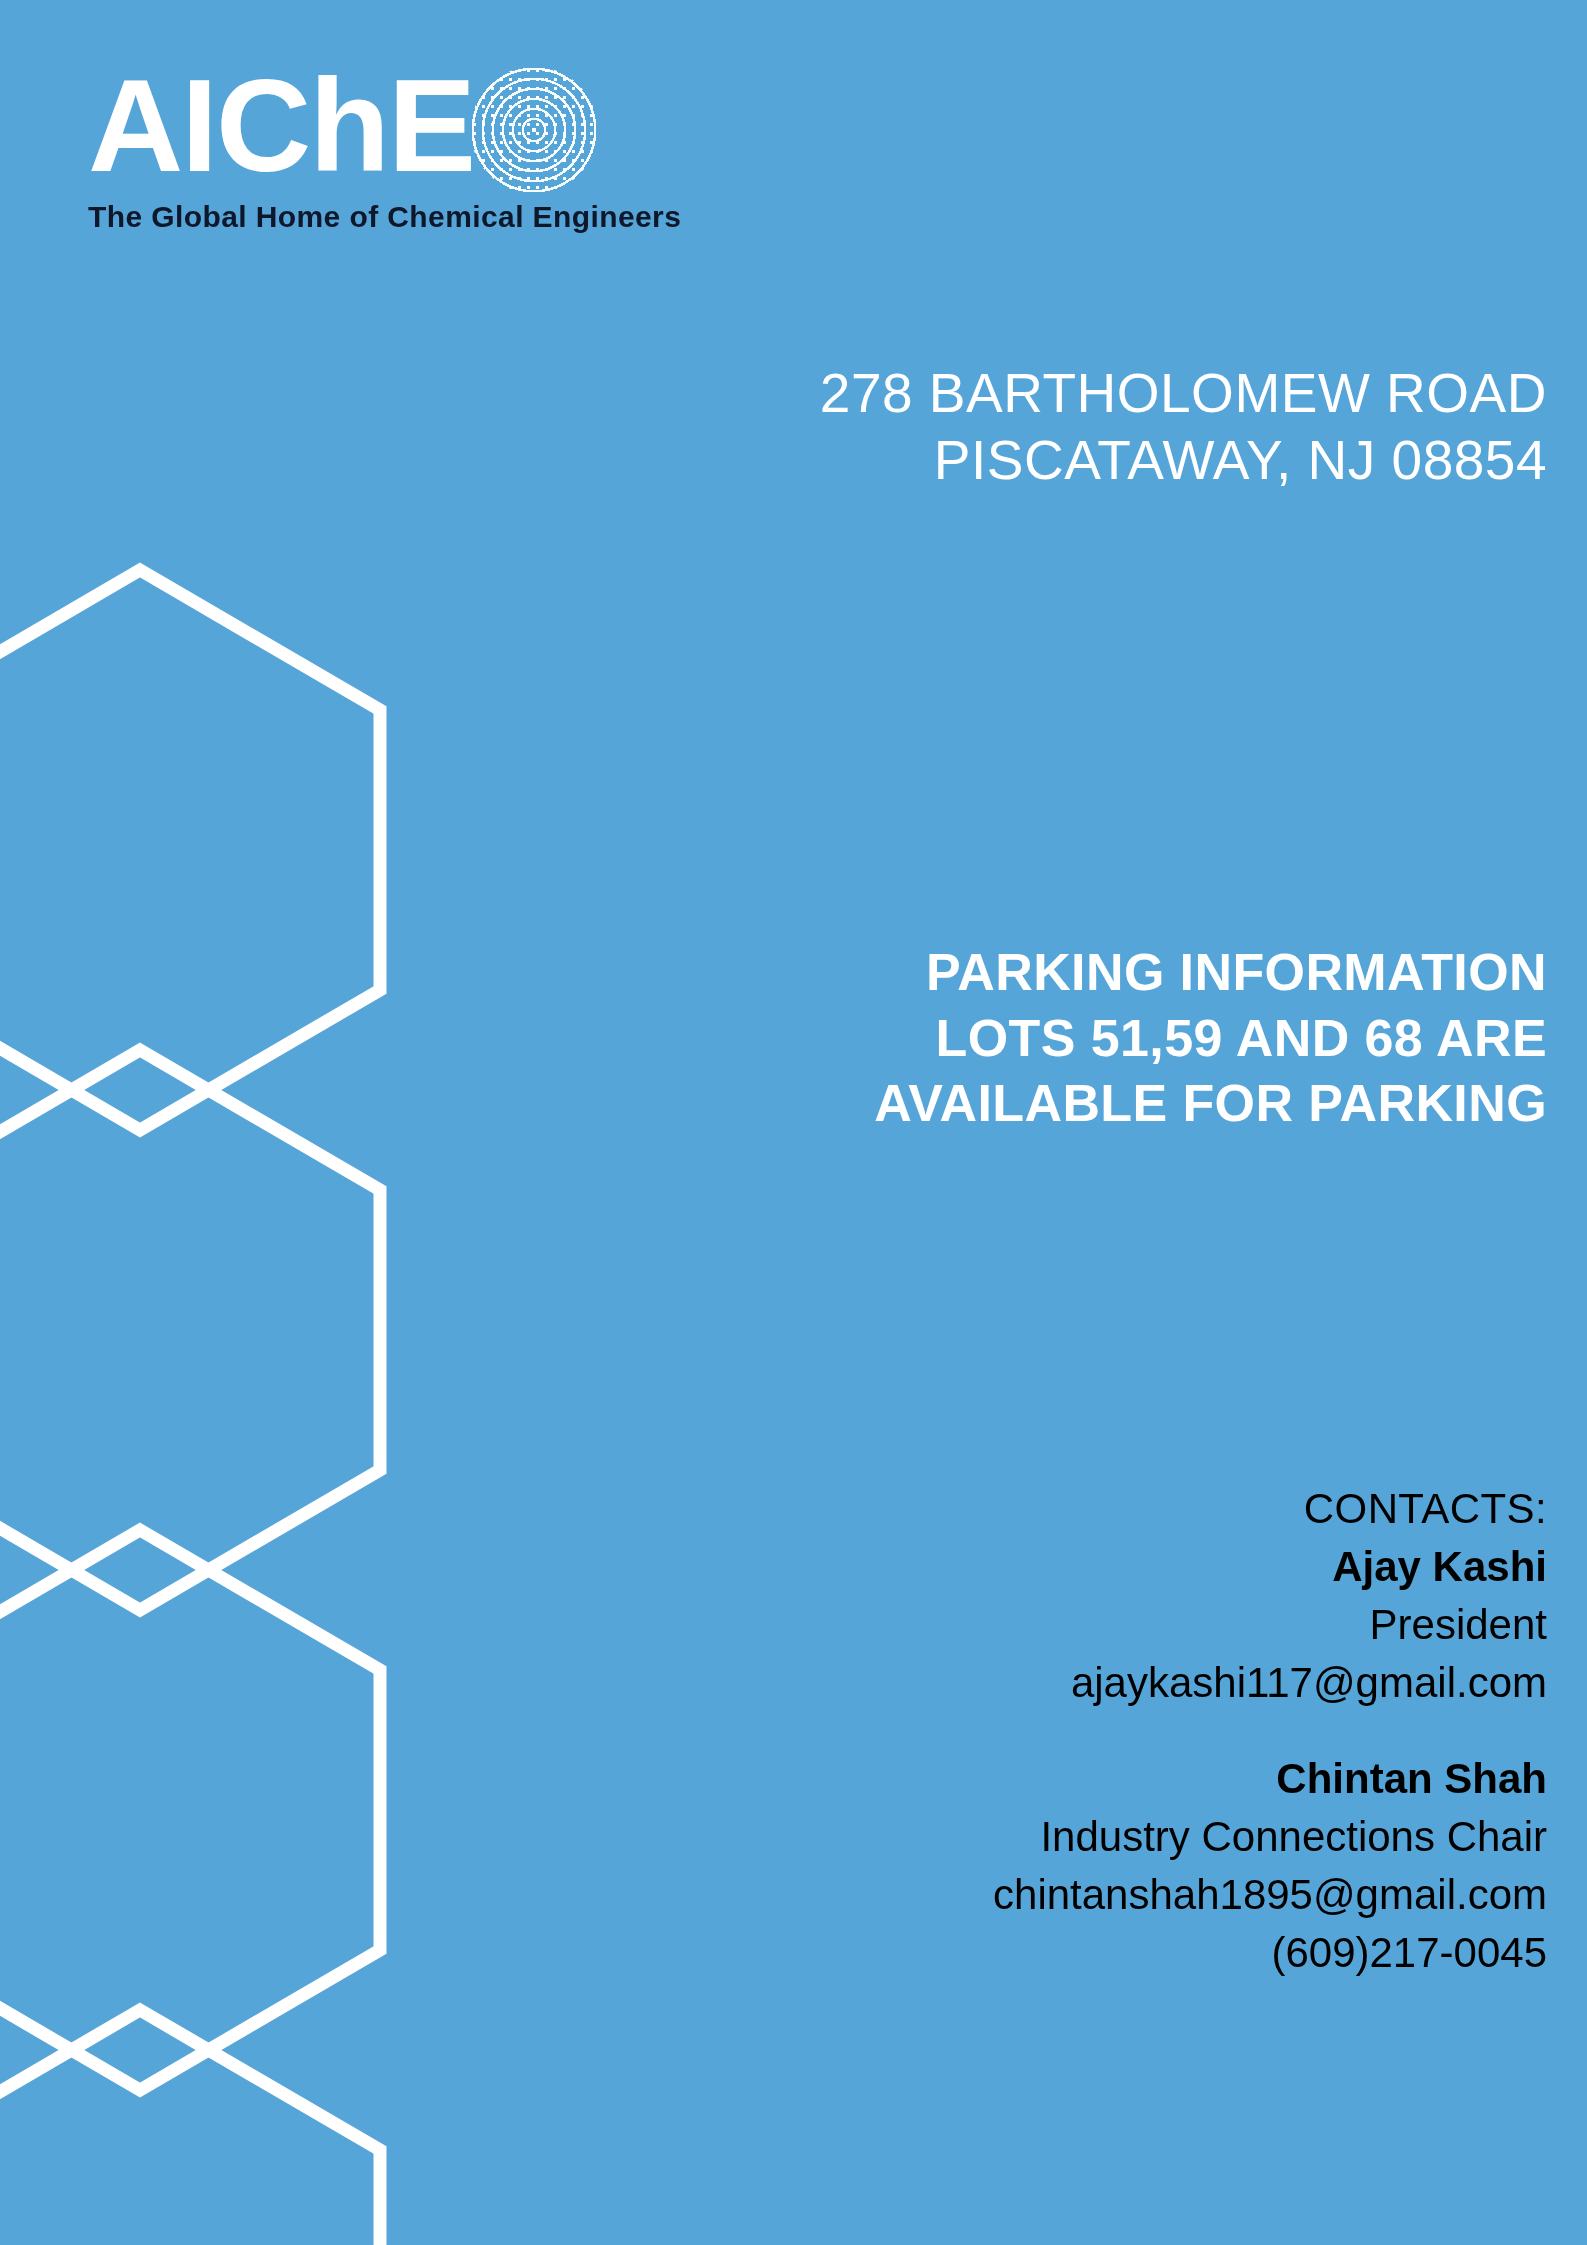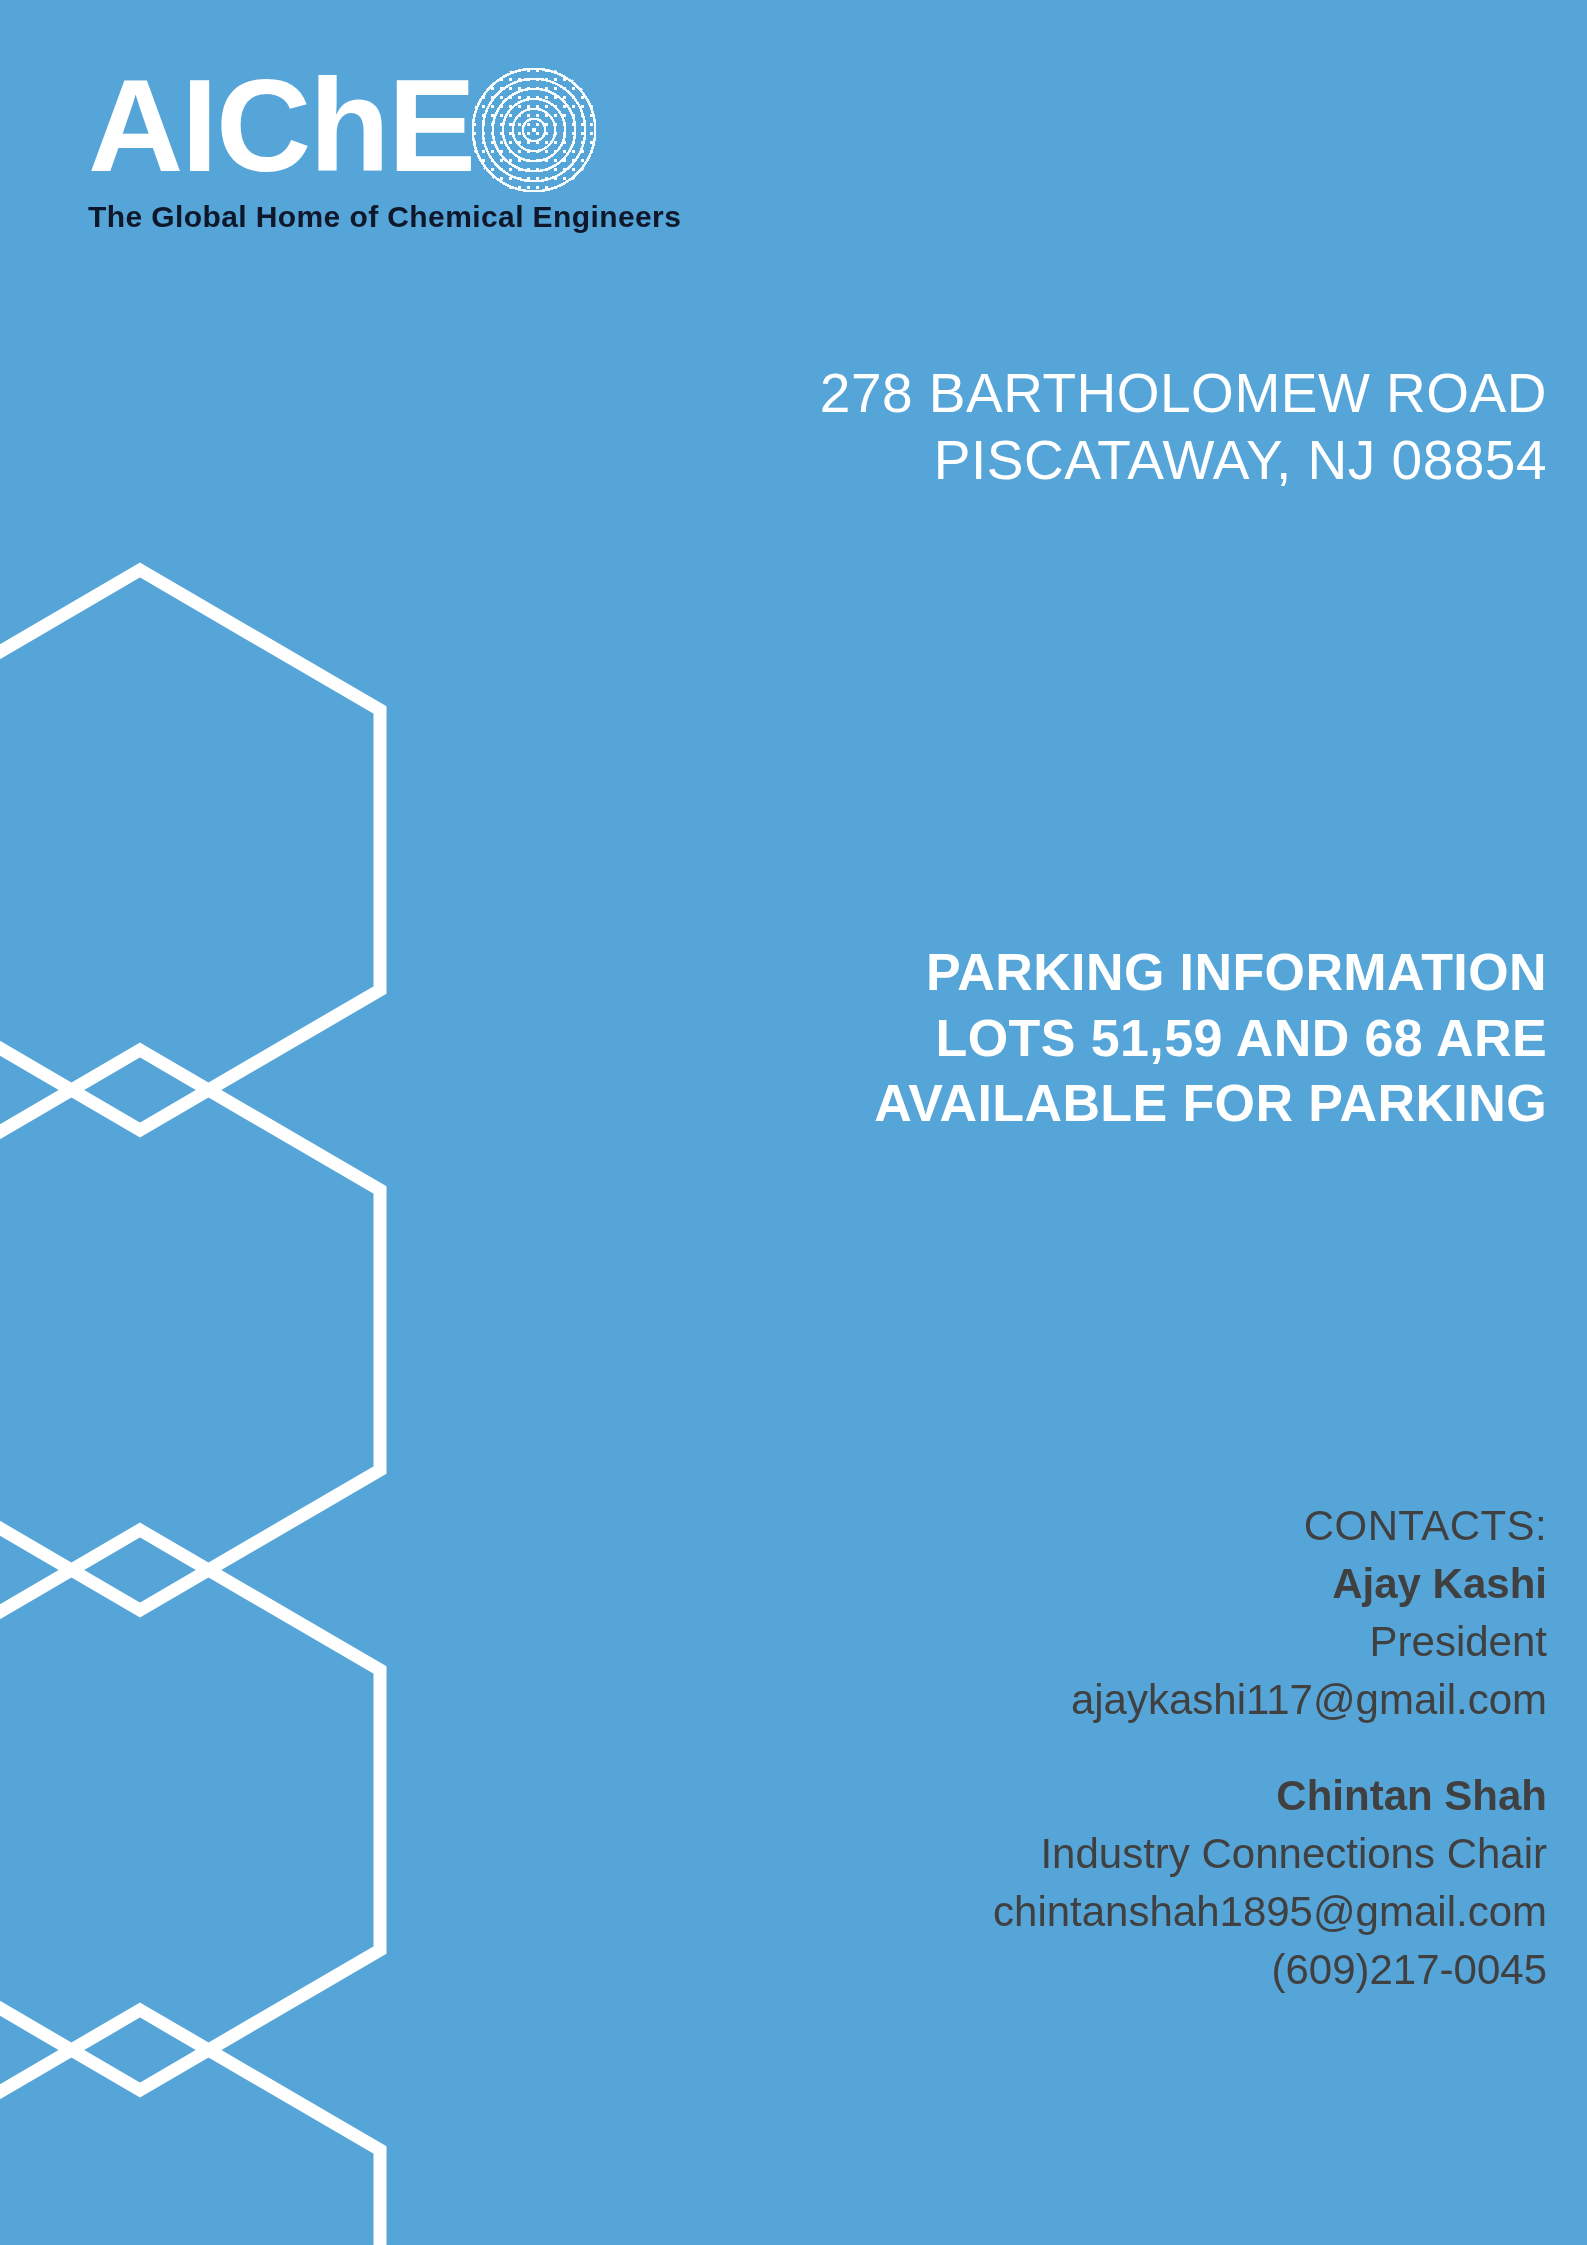--- a/index.html
+++ b/index.html
@@ -129,22 +129,21 @@
     letter-spacing: 0.4px;
     white-space: nowrap;
   }
 
   .contacts-block {
     position: absolute;
     right: 40px;
     top: 1480px;
     width: 940px;
     text-align: right;
-    color: #404040;
-    margin-top: 17px;
+    color: #000000;
   }
   .contacts-heading {
     font-size: 42px;
     line-height: 1.38;
     letter-spacing: 0.4px;
   }
   .contact-name {
     font-size: 42px;
     font-weight: bold;
     line-height: 1.38;

